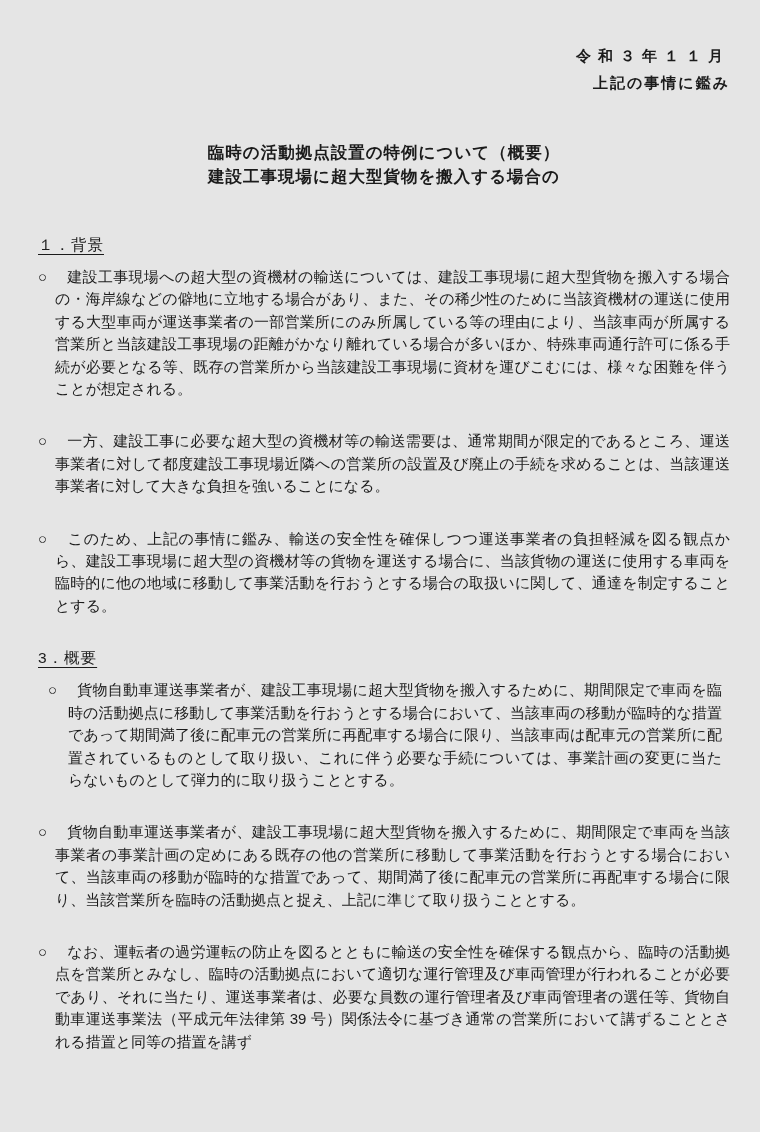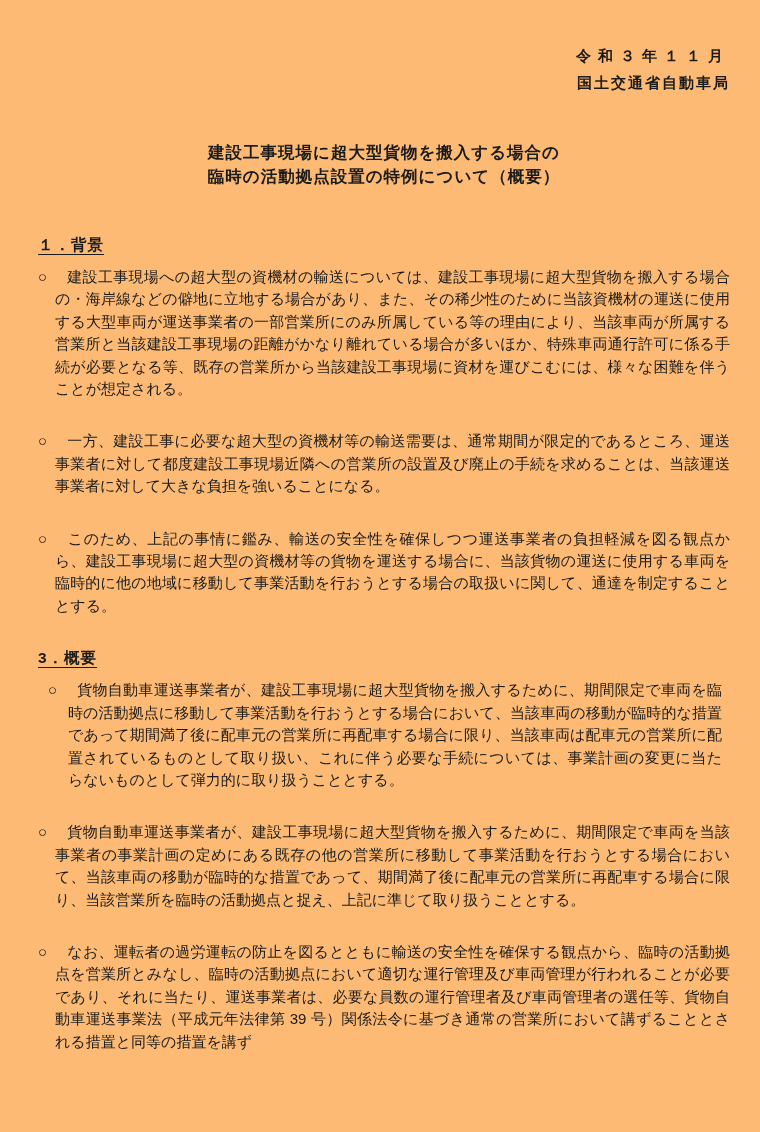--- a/index.html
+++ b/index.html
@@ -13,21 +13,21 @@
     overflow: hidden;
     font-family: "Liberation Sans", sans-serif;
     color: #1b1b1b;
     -webkit-font-smoothing: antialiased;
   }
   .page {
     box-sizing: border-box;
     width: 760px;
     height: 1132px;
     padding: 42px 30px 0 38px;
-    background: #fdba74;
+    background: #e5e5e5;
   }
   
   .doc-header {
     text-align: right;
     font-size: 15px;
     font-weight: bold;
     line-height: 27px;
     margin-bottom: 44px;
   }
   .doc-header .date-line {
@@ -41,21 +41,21 @@
     text-align: center;
     font-size: 16.5px;
     font-weight: bold;
     line-height: 24px;
     letter-spacing: 1px;
     margin-bottom: 46px;
   }
   
   .section-heading {
     font-size: 15.5px;
-    font-weight: bold;
+    font-weight: normal;
     letter-spacing: 1px;
     text-decoration: underline;
     text-underline-offset: 4px;
     text-decoration-thickness: 1.4px;
     margin: 0 0 10px 0;
     line-height: 22px;
   }
   
   .bullet {
     font-size: 15px;
@@ -80,26 +80,26 @@
     margin-bottom: 0;
   }
 </style>
 </head>
 <body>
 
 <div class="page">
 
   <div class="doc-header">
     <div class="date-line">令和３年１１月</div>
-    <div class="org-line">国土交通省自動車局</div>
+    <div class="org-line">上記の事情に鑑み</div>
   </div>
 
   <div class="doc-title">
+    <div>臨時の活動拠点設置の特例について（概要）</div>
     <div>建設工事現場に超大型貨物を搬入する場合の</div>
-    <div>臨時の活動拠点設置の特例について（概要）</div>
   </div>
 
   <div>
     <div class="section-heading">１．背景</div>
 
     <p class="bullet">
       <span class="marker">○</span><span>建設工事現場への超大型の資機材の輸送については、建設工事現場に超大型貨物を搬入する場合の・海岸線などの僻地に立地する場合があり、また、その稀少性のために当該資機材の運送に使用する大型車両が運送事業者の一部営業所にのみ所属している等の理由により、当該車両が所属する営業所と当該建設工事現場の距離がかなり離れている場合が多いほか、特殊車両通行許可に係る手続が必要となる等、既存の営業所から当該建設工事現場に資材を運びこむには、様々な困難を伴うことが想定される。</span>
     </p>
 
     <p class="bullet">

